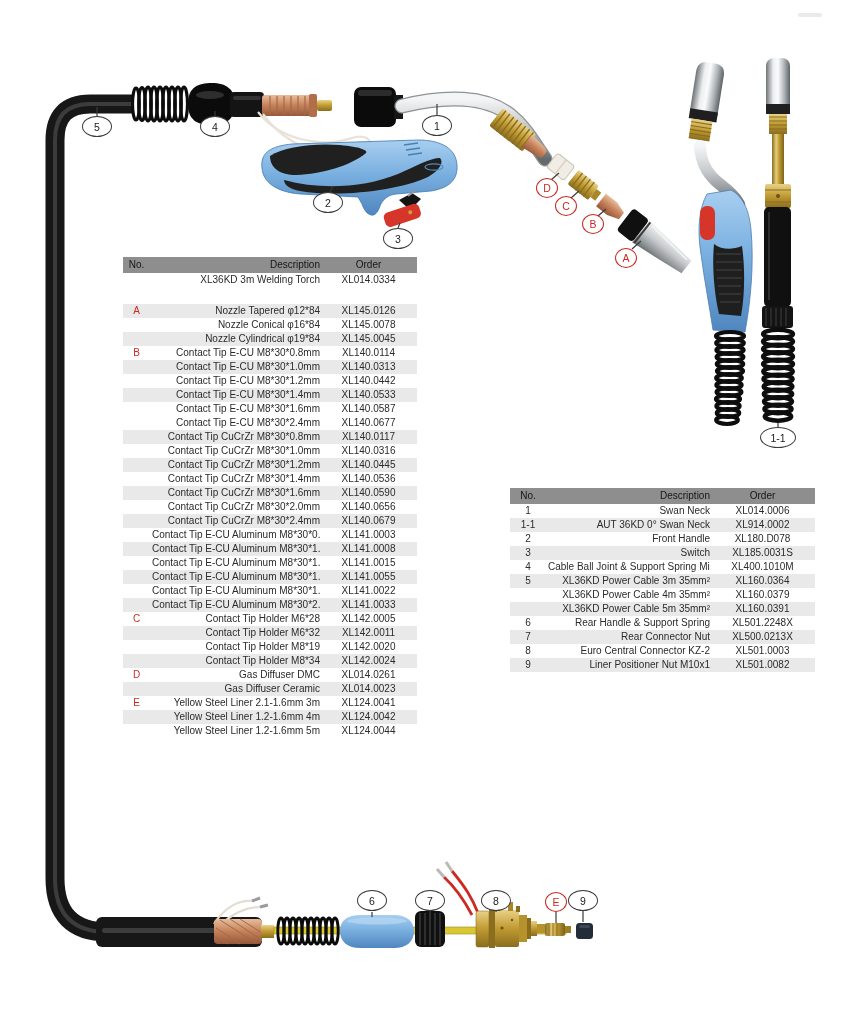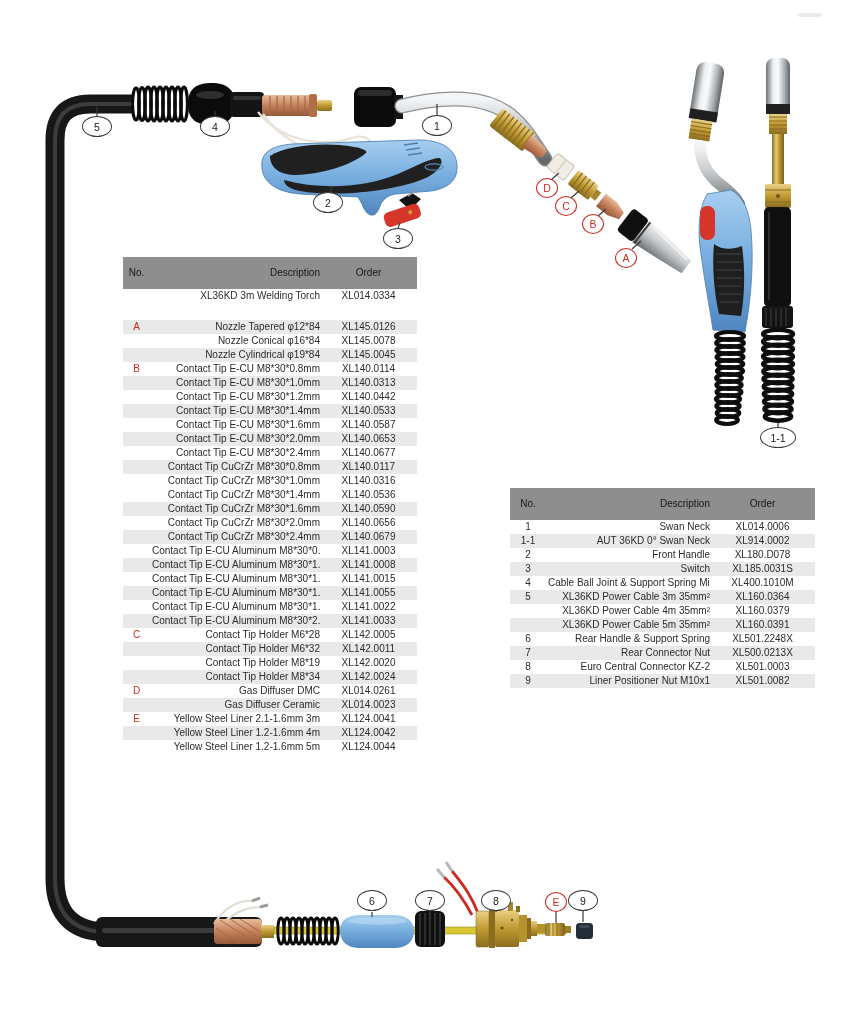--- a/index.html
+++ b/index.html
@@ -2,21 +2,21 @@
 <html style="--accent-red: #c92c21; --header-gray: #8e8e8e; --row-alt: #e9e9e9;"><head>
 <meta charset="utf-8">
 <style>
   html,body{margin:0;padding:0;background:#fff;}
   body{width:865px;height:1024px;overflow:hidden;font-family:"Liberation Sans",sans-serif;}
   #stage{position:relative;width:865px;height:1024px;background:#fff;}
   #diagram{position:absolute;left:0;top:0;}
 
   
   .t-wrap{position:absolute;font-size:10px;line-height:1;color:#2b2b2b;}
-  .t-head{display:flex;align-items:center;height:32px;background:var(--header-gray,#8e8e8e);color:#161616;}
+  .t-head{display:flex;align-items:center;height:16px;background:var(--header-gray,#8e8e8e);color:#161616;}
   .t-row{display:flex;align-items:center;height:14px;background:#fff;}
   .t-row.alt{background:var(--row-alt,#e9e9e9);}
   .t-gap{height:17px;background:#fff;}
   .c-no{flex:0 0 27px;text-align:center;}
   .c-no.red{color:var(--accent-red,#c92c21);}
   .c-desc{flex:1;padding-left:2px;white-space:nowrap;overflow:hidden;text-align:right;}
   .c-order{flex:0 0 97px;text-align:center;white-space:nowrap;}
   .rt .c-no{flex:0 0 36px;}
   .rt .c-order{flex:0 0 105px;}
 
@@ -377,39 +377,39 @@
       <div class="t-row alt">
         <span class="c-no"></span>
         <span class="c-desc">Contact Tip E-CU M8*30*1.4mm</span>
         <span class="c-order">XL140.0533</span>
       </div>
       <div class="t-row">
         <span class="c-no"></span>
         <span class="c-desc">Contact Tip E-CU M8*30*1.6mm</span>
         <span class="c-order">XL140.0587</span>
       </div>
-      <div class="t-row alt">
-        <span class="c-no"></span>
-        <span class="c-desc">Contact Tip E-CU M8*30*2.0mm</span>
-        <span class="c-order">XL140.0653</span>
-      </div>
       <div class="t-row">
         <span class="c-no"></span>
         <span class="c-desc">Contact Tip E-CU M8*30*2.4mm</span>
         <span class="c-order">XL140.0677</span>
       </div>
       <div class="t-row alt">
         <span class="c-no"></span>
         <span class="c-desc">Contact Tip CuCrZr M8*30*0.8mm</span>
         <span class="c-order">XL140.0117</span>
       </div>
       <div class="t-row">
         <span class="c-no"></span>
         <span class="c-desc">Contact Tip CuCrZr M8*30*1.0mm</span>
         <span class="c-order">XL140.0316</span>
+      </div>
+      <div class="t-row alt">
+        <span class="c-no"></span>
+        <span class="c-desc">Contact Tip CuCrZr M8*30*1.2mm</span>
+        <span class="c-order">XL140.0445</span>
       </div>
       <div class="t-row">
         <span class="c-no"></span>
         <span class="c-desc">Contact Tip CuCrZr M8*30*1.4mm</span>
         <span class="c-order">XL140.0536</span>
       </div>
       <div class="t-row alt">
         <span class="c-no"></span>
         <span class="c-desc">Contact Tip CuCrZr M8*30*1.6mm</span>
         <span class="c-order">XL140.0590</span>

